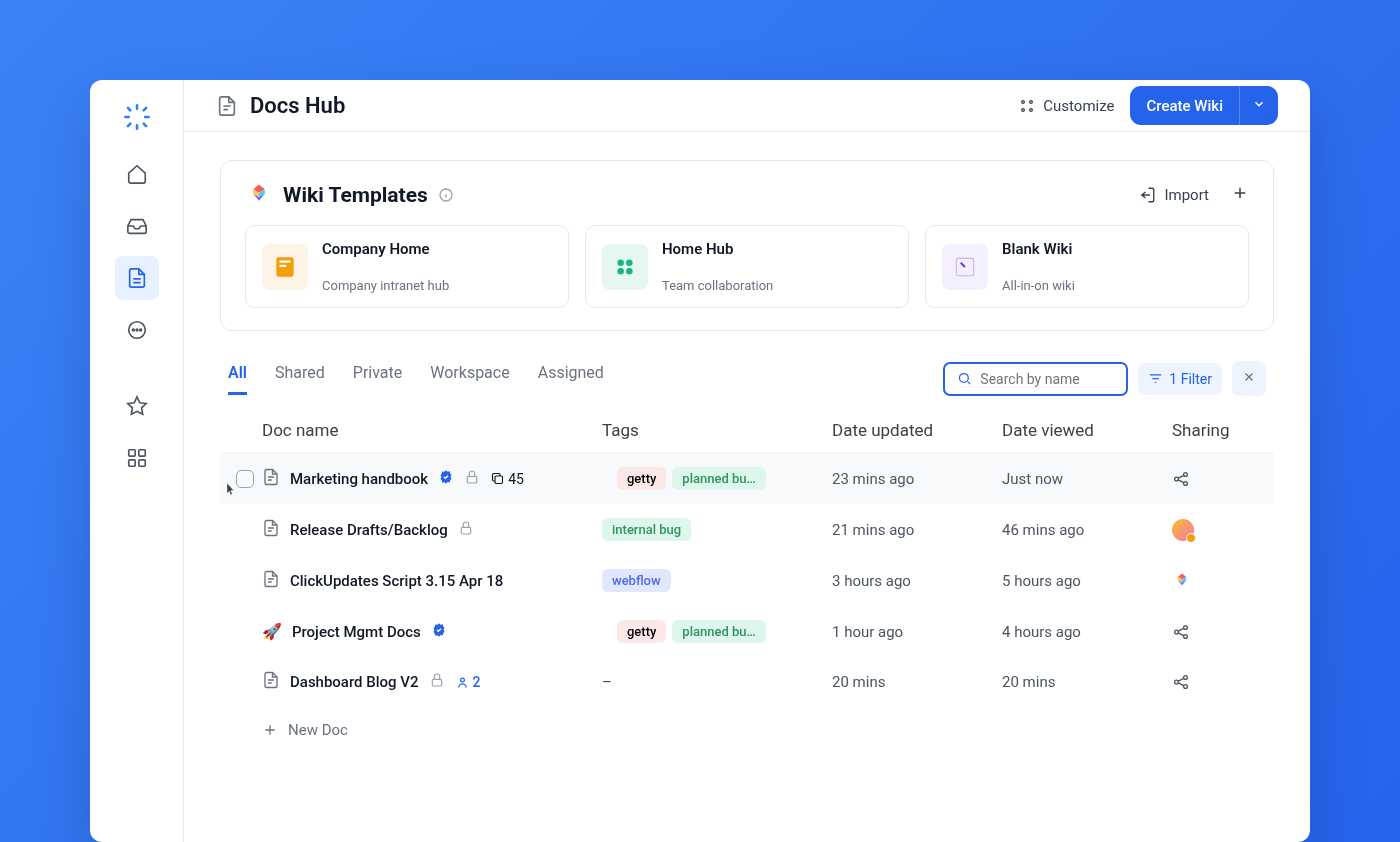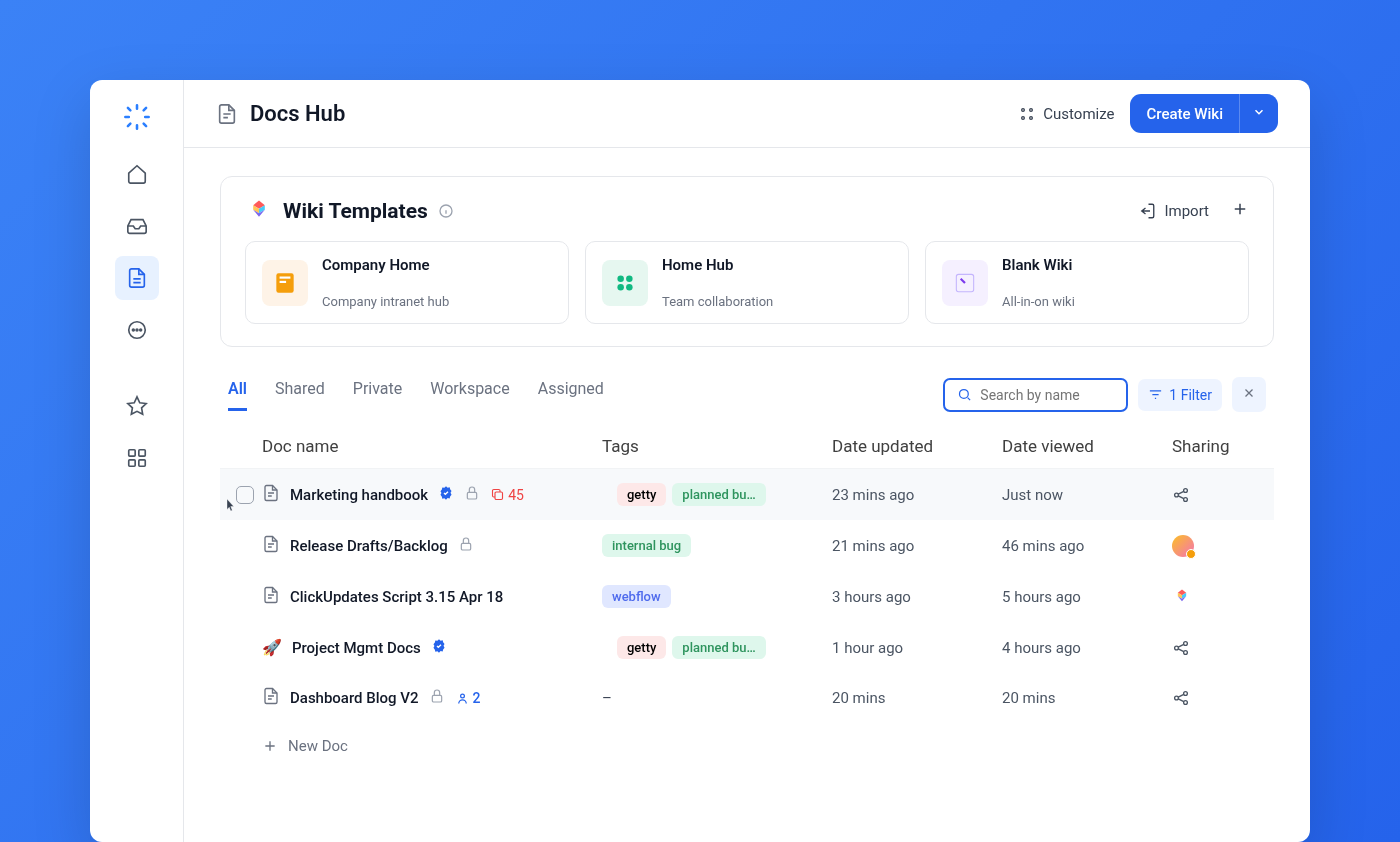--- a/index.html
+++ b/index.html
@@ -4,21 +4,21 @@
 <style>
 * { margin: 0; padding: 0; box-sizing: border-box; font-family: -apple-system, BlinkMacSystemFont, "Segoe UI", Roboto, sans-serif; }
 body { background: linear-gradient(135deg, #3b82f6 0%, #2563eb 100%); width: 1400px; height: 842px; padding: 80px 90px 0 90px; overflow: hidden; }
 .app { background: #fff; border-radius: 12px; height: 100%; display: flex; box-shadow: 0 20px 60px rgba(0,0,0,0.15); overflow: hidden; }
 .sidebar { width: 94px; border-right: 1px solid #e5e7eb; display: flex; flex-direction: column; align-items: center; padding-top: 20px; gap: 8px; }
 .logo { width: 34px; height: 34px; display: flex; align-items: center; justify-content: center; margin-bottom: 10px; }
 .side-icon { width: 44px; height: 44px; display: flex; align-items: center; justify-content: center; border-radius: 8px; color: #4b5563; cursor: pointer; }
 .side-icon.active { background: #e7f1ff; color: #2563eb; }
 .side-sep { height: 16px; }
 .main { flex: 1; display: flex; flex-direction: column; overflow: hidden; }
-.header { height: 68px; border-bottom: 1px solid #e5e7eb; display: flex; align-items: center; padding: 0 32px; justify-content: space-between; }
+.header { height: 52px; border-bottom: 1px solid #e5e7eb; display: flex; align-items: center; padding: 0 32px; justify-content: space-between; }
 .header-left { display: flex; align-items: center; gap: 12px; }
 .page-title { font-size: 22px; font-weight: 600; color: #111827; }
 .header-right { display: flex; align-items: center; gap: 16px; }
 .customize { display: flex; align-items: center; gap: 8px; color: #374151; font-size: 15px; cursor: pointer; }
 .create-btn { display: flex; align-items: center; background: #2563eb; border-radius: 11px; overflow: hidden; }
 .create-btn-label { padding: 10px 16px; color: #fff; font-size: 15px; font-weight: 500; cursor: pointer; }
 .create-btn-chev { padding: 10px 12px; border-left: 1px solid rgba(255,255,255,0.25); color: #fff; cursor: pointer; }
 .content { flex: 1; overflow-y: auto; padding: 28px 36px; }
 .templates-card { border: 1px solid #e5e7eb; border-radius: 12px; padding: 20px 24px 22px; }
 .templates-head { display: flex; align-items: center; justify-content: space-between; margin-bottom: 16px; }
@@ -62,21 +62,21 @@
 .row-tags { flex: 0 0 230px; display: flex; gap: 6px; }
 .row-updated { flex: 0 0 170px; color: #4b5563; }
 .row-viewed { flex: 0 0 170px; color: #4b5563; }
 .row-sharing { flex: 1; display: flex; align-items: center; }
 .tag { padding: 4px 10px; border-radius: 6px; font-size: 13px; font-weight: 500; white-space: nowrap; }
 .tag-red { background: #fde8e8; color: #000000; margin-left: 15px; }
 .tag-green { background: #def7ec; color: #2e945e; }
 .tag-blue { background: #e0e7ff; color: #4f6bed; }
 .verified { color: #2563eb; }
 .lock-icon { color: #9ca3af; }
-.copy-count { display: flex; align-items: center; gap: 3px; color: #ef4444; font-size: 14px; }
+.copy-count { display: flex; align-items: center; gap: 3px; color: #0f172a; font-size: 14px; }
 .people-count { display: flex; align-items: center; gap: 3px; color: #2563eb; font-size: 14px; font-weight: 500; }
 .share-icon { color: #4b5563; }
 .avatar { width: 22px; height: 22px; border-radius: 50%; background: linear-gradient(135deg, #fbbf24, #f472b6); position: relative; }
 .avatar::after { content: ''; position: absolute; width: 8px; height: 8px; background: #f59e0b; border-radius: 50%; bottom: -2px; right: -2px; border: 1.5px solid #fff; }
 .new-doc-row { display: flex; align-items: center; gap: 10px; padding: 14px 8px 14px 42px; color: #6b7280; font-size: 15px; cursor: pointer; }
 svg { flex-shrink: 0; }
 </style>
 </head>
 <body>
 

